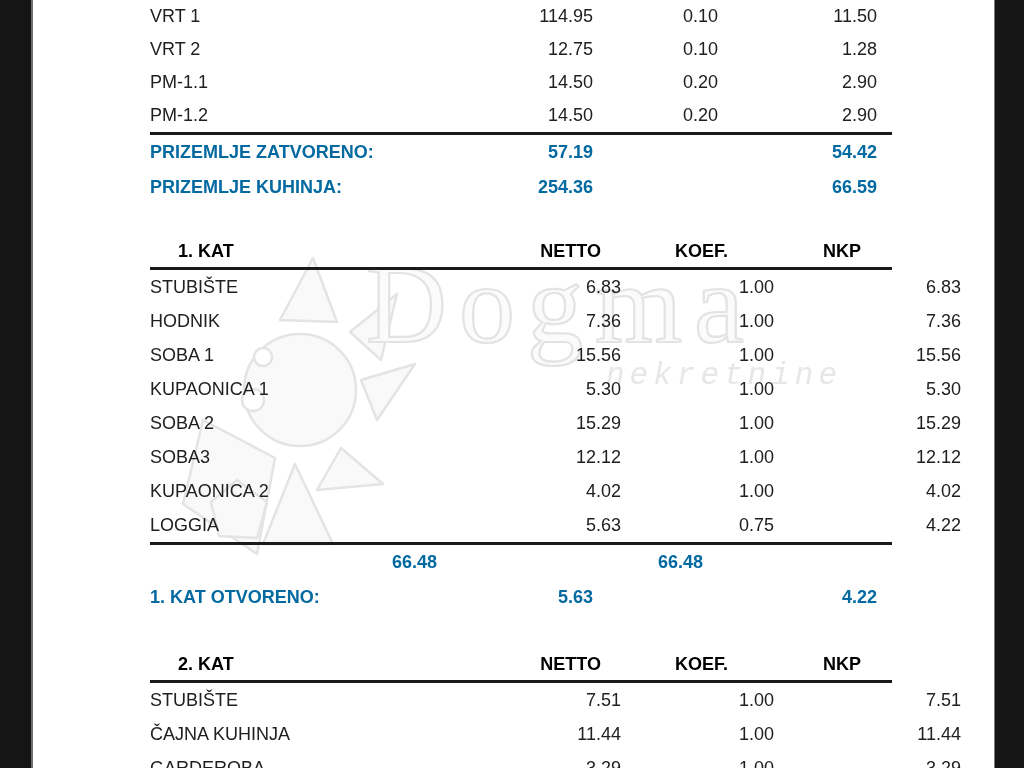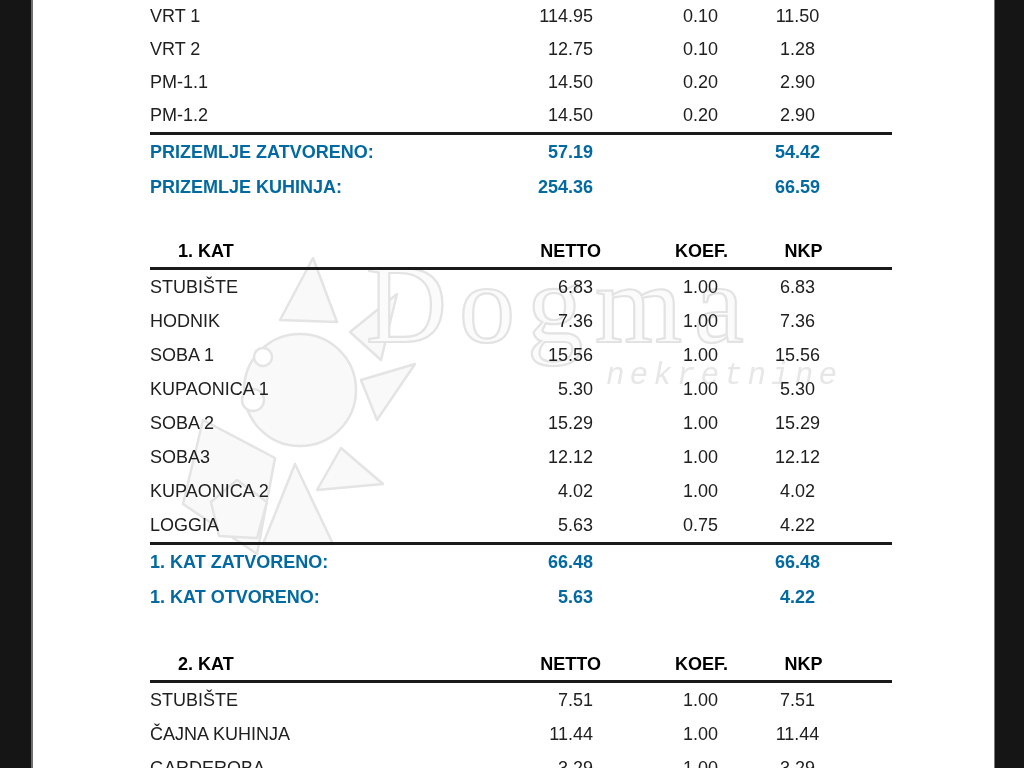--- a/index.html
+++ b/index.html
@@ -31,25 +31,25 @@
 
   
   .doc{position:absolute;left:150px;top:0;width:742px;z-index:2;color:#202020;}
   .grid-row{
     display:grid;
     grid-template-columns:287px 156px 125px 174px;
     align-items:center;
     font-size:18px;
   }
   .r{height:33px;}
-  .rb{height:34px;}
+  .rb{height:34px;gap:28px;}
   .t{height:35px;font-weight:bold;color:#0369a1;}
   .h{height:32px;font-weight:bold;color:#000;margin-left:28px;}
   .c.num{text-align:right;}
-  .c.nkp{padding-right:15px;text-align:center;}
+  .c.nkp{padding-right:15px;}
   .h .netto{padding-right:20px;}
   .h .koef{padding-right:18px;}
   .h .nkp{padding-right:59px;}
   .hrule{height:3px;background:#1a1a1a;}
   .gap1{margin-top:30px;}
   .gap2{margin-top:33px;}
 </style>
 </head>
 <body>
 
@@ -168,21 +168,20 @@
       <div class="c num nkp">4.02</div>
     </div>
     <div class="grid-row rb">
       <div class="c label">LOGGIA</div>
       <div class="c num netto">5.63</div>
       <div class="c num koef">0.75</div>
       <div class="c num nkp">4.22</div>
     </div>
     <div class="hrule"></div>
     <div class="grid-row t">
-      <div class="c label">1. KAT ZATVORENO:</div>
       <div class="c num netto">66.48</div>
       <div class="c num koef"></div>
       <div class="c num nkp">66.48</div>
     </div>
     <div class="grid-row t">
       <div class="c label">1. KAT OTVORENO:</div>
       <div class="c num netto">5.63</div>
       <div class="c num koef"></div>
       <div class="c num nkp">4.22</div>
     </div>

